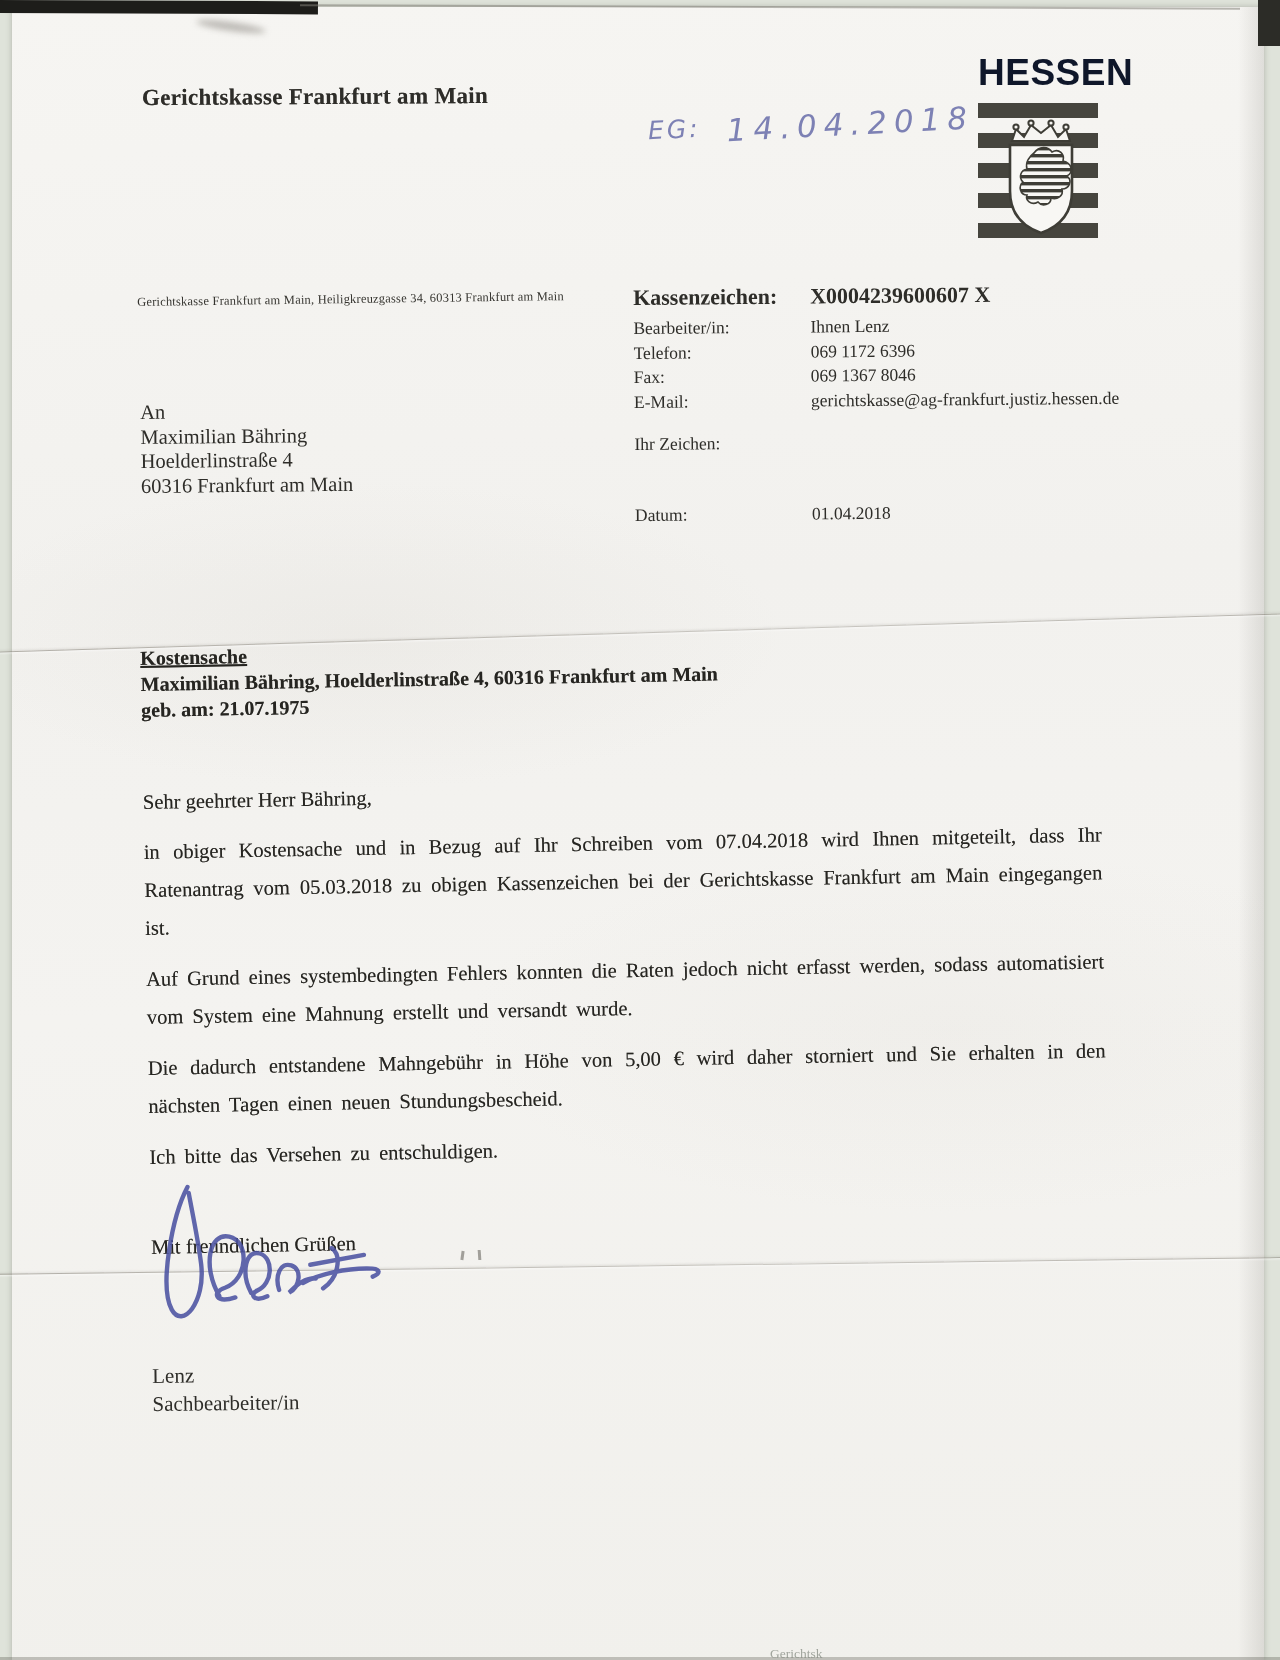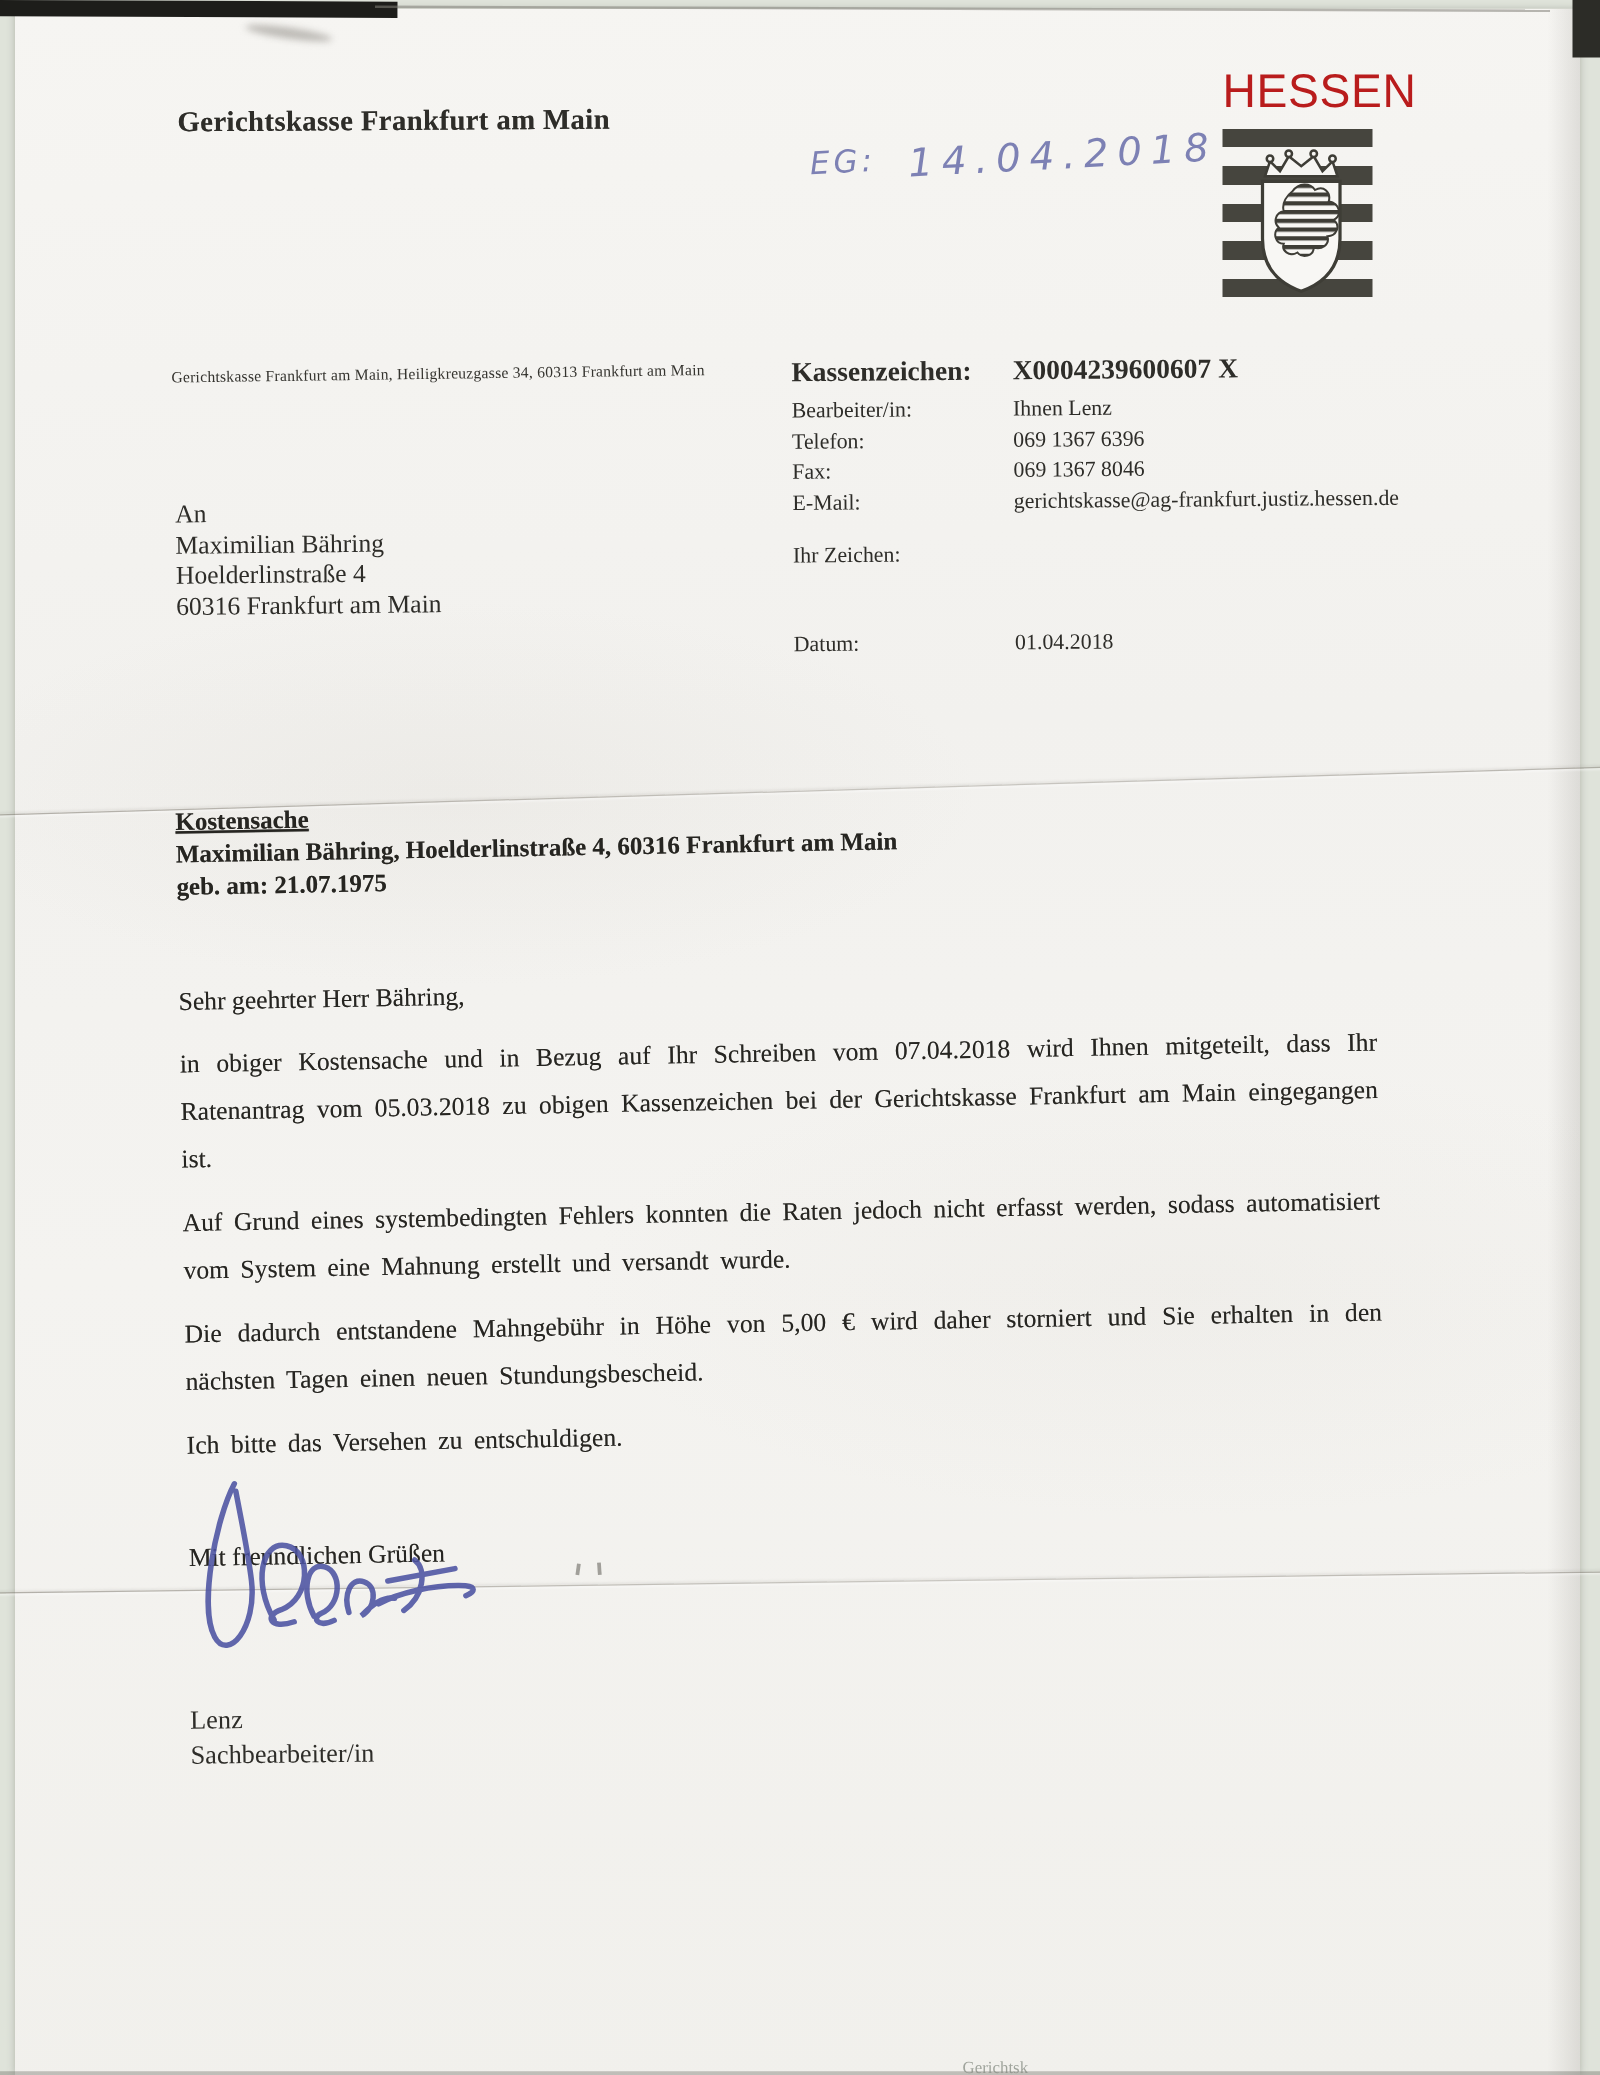--- a/index.html
+++ b/index.html
@@ -43,22 +43,22 @@
     position:absolute;left:648px;top:108px;width:320px;
     color:#7d81b4;transform:rotate(-3deg);
     font-family:"DejaVu Sans", sans-serif;font-style:italic;
     white-space:nowrap;
   }
   .hand-note .hn-label{font-size:25px;letter-spacing:3px;vertical-align:6px;}
   .hand-note .hn-date{font-size:31px;letter-spacing:7px;margin-left:26px;}
   
   .logo{position:absolute;left:978px;top:52px;width:128px;}
   .logo-word{
-    font-family:"Liberation Sans", sans-serif;font-size:37px;font-weight:normal;
-    color:#b91c1c;letter-spacing:0.5px;transform:scaleY(1.02);
+    font-family:"Liberation Sans", sans-serif;font-size:37px;font-weight:bold;
+    color:#0f172a;letter-spacing:0.5px;transform:scaleY(1.02);
   }
   .logo-flag{
     position:relative;margin-top:9px;width:120px;height:140px;
     background:repeating-linear-gradient(to bottom,#46453e 0 15px, rgba(0,0,0,0) 15px 30px);
   }
   .logo-shield{position:absolute;left:26px;top:16px;}
   
   .sender-line{
     position:absolute;left:137px;top:295px;font-size:12.5px;color:#35342f;
     transform:rotate(-0.8deg);transform-origin:left top;letter-spacing:0.2px;
@@ -174,21 +174,21 @@
     <div class="meta-label">Kassenzeichen:</div>
     <div class="meta-value">X0004239600607 X</div>
   </div>
   <div class="small-rows">
     <div class="meta-row">
       <div class="meta-label">Bearbeiter/in:</div>
       <div class="meta-value">Ihnen Lenz</div>
     </div>
     <div class="meta-row">
       <div class="meta-label">Telefon:</div>
-      <div class="meta-value">069 1367 6396</div>
+      <div class="meta-value">069 1172 6396</div>
     </div>
     <div class="meta-row">
       <div class="meta-label">Fax:</div>
       <div class="meta-value">069 1367 8046</div>
     </div>
     <div class="meta-row">
       <div class="meta-label">E-Mail:</div>
       <div class="meta-value">gerichtskasse@ag-frankfurt.justiz.hessen.de</div>
     </div>
   </div>

